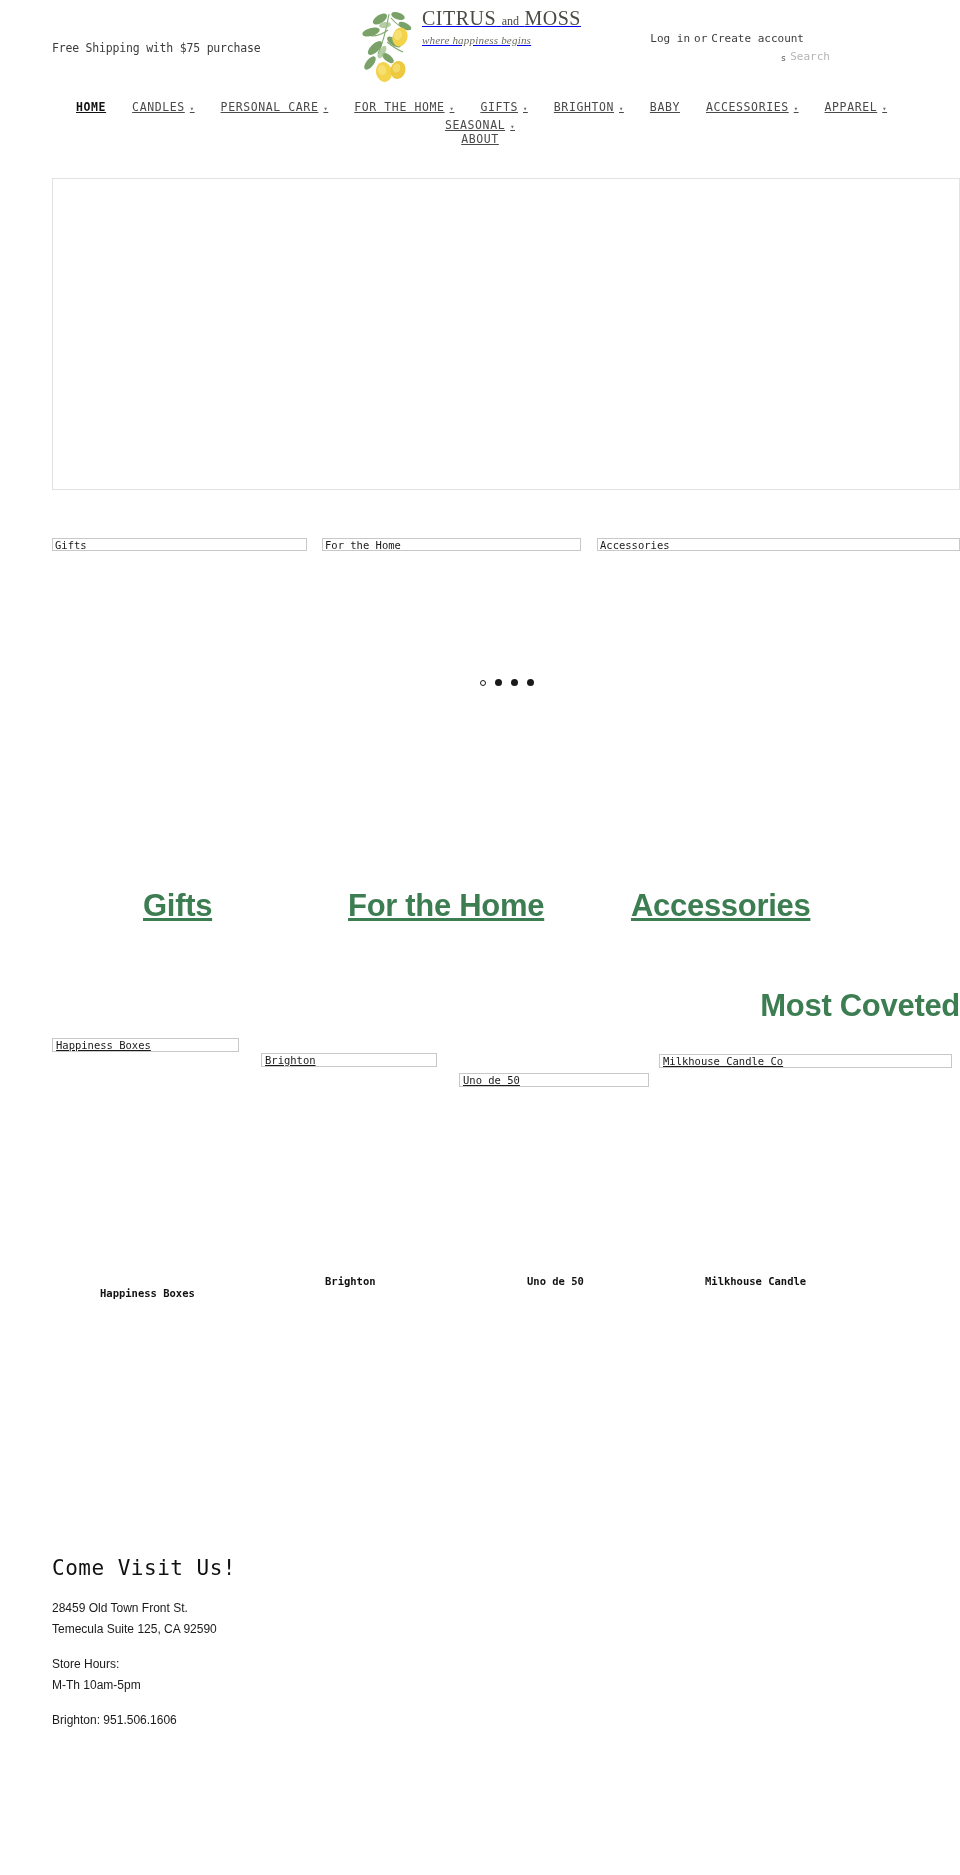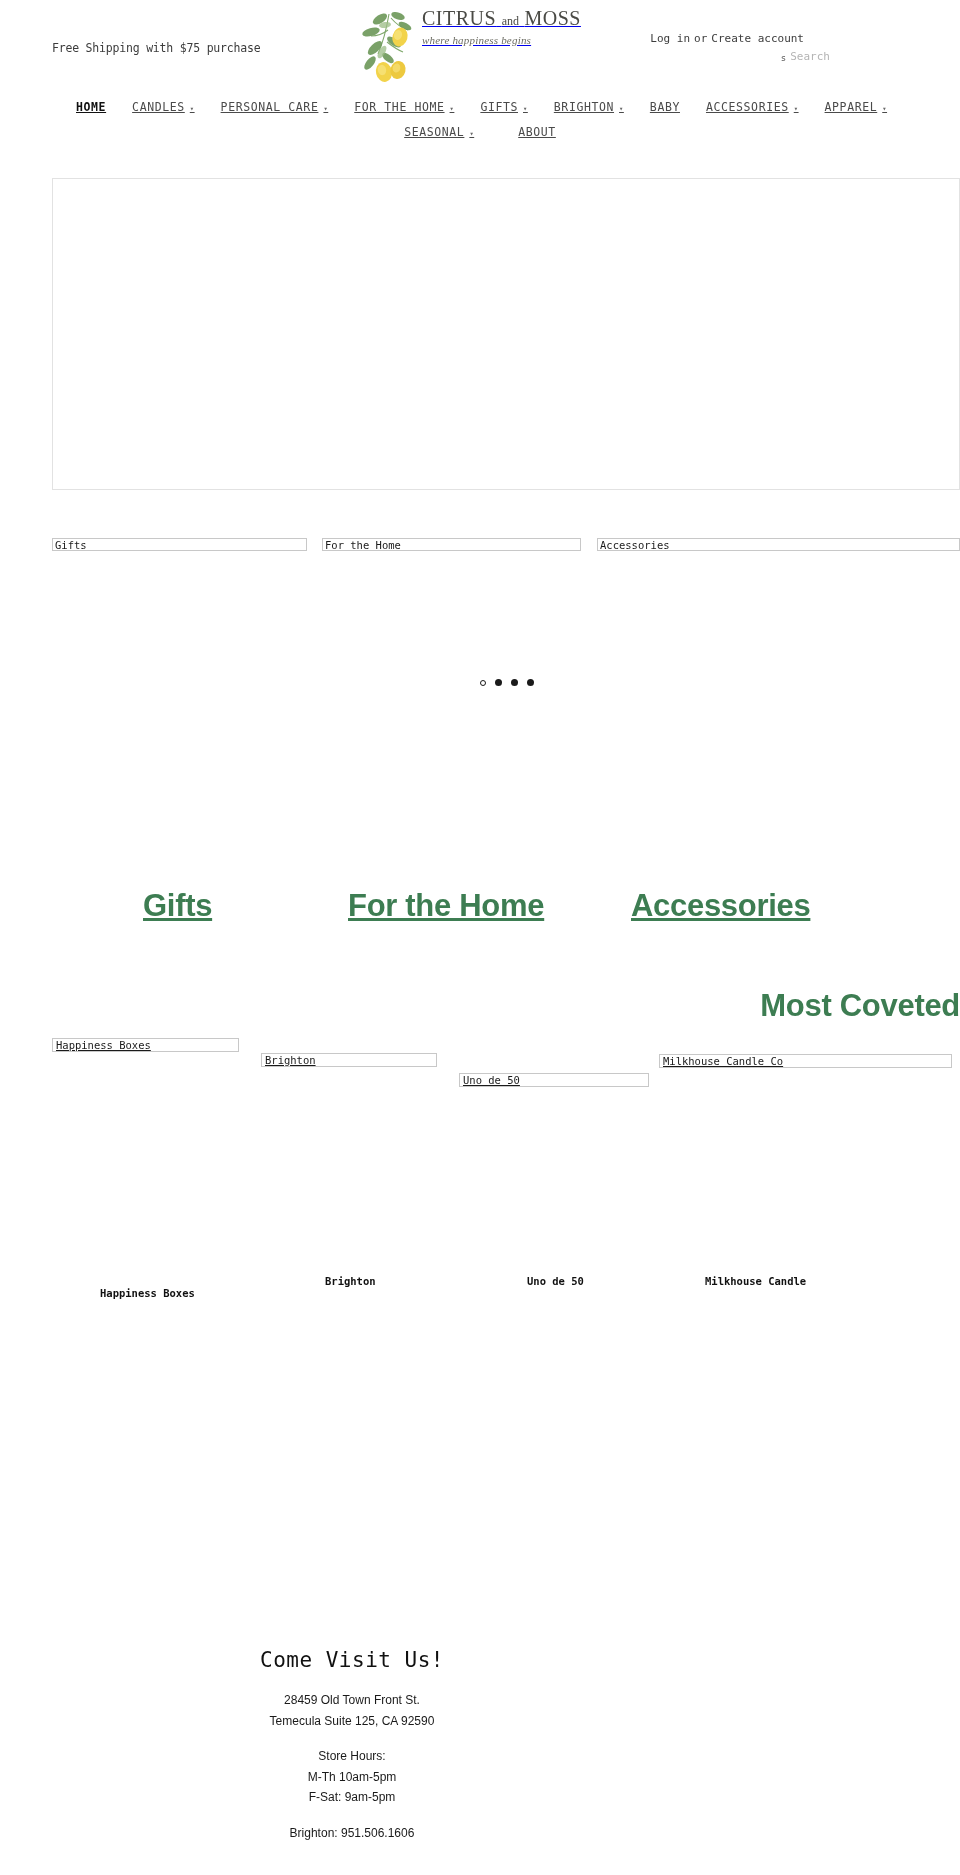--- a/index.html
+++ b/index.html
@@ -55,21 +55,21 @@
   .search-ph { font-size: 11px; color: #b4b4b4; }
 
   
   .nav {
     position: absolute; left: 0; top: 94px; width: 960px;
   }
   .nav-row {
     display: flex; justify-content: flex-start; align-items: center;
     padding-left: 76px; height: 26px;
   }
-  .nav-row.second { justify-content: center; padding-left: 0; height: 24px; }
+  .nav-row.second { justify-content: center; padding-left: 0; height: 24px; flex-direction: column; }
   .nav-item {
     font-size: 11.5px; color: #4a4a4a; letter-spacing: 0.6px;
     margin-right: 26px; white-space: nowrap; display: inline-flex; align-items: center;
     font-family: "DejaVu Sans Mono", monospace;
   }
   .nav-row.second .nav-item { margin: 0 22px; }
   .nav-item.active { color: #111; font-weight: bold; }
   .caret { font-size: 7px; margin-left: 5px; color: #6a6a6a; position: relative; top: 2px; }
 
   
@@ -122,21 +122,21 @@
     font-family: "DejaVu Sans Mono", monospace;
   }
   .prod-label {
     position: absolute;
     font-size: 10.5px; color: #111; font-weight: bold;
     white-space: nowrap;
     font-family: "DejaVu Sans Mono", monospace;
   }
 
   
-  .footer { position: absolute; left: 52px; top: 1648px; width: 600px; text-align: center; }
+  .footer { position: absolute; left: 52px; top: 1556px; width: 600px; }
   .footer h2 {
     margin: 0 0 18px 0; font-size: 21px; color: #111; font-weight: normal;
     letter-spacing: 0.5px;
     font-family: "DejaVu Sans Mono", monospace;
   }
   .footer p {
     margin: 0; font-size: 12px; color: #1a1a1a; line-height: 20.5px;
     font-family: Liberation Sans, sans-serif;
   }
   .footer .gap { height: 15px; }
@@ -275,18 +275,17 @@
       <a class="prod-label" href="#" style="left: 705px; top: 1275px; color: rgb(17, 17, 17); text-decoration: none;">Milkhouse Candle</a>
     </div>
 
   <div class="footer">
     <h2>Come Visit Us!</h2>
     <p>28459 Old Town Front St.</p>
     <p>Temecula Suite 125, CA 92590</p>
     <div class="gap"></div>
     <p>Store Hours:</p>
     <p>M-Th 10am-5pm</p>
-    <p>F-Sat: 9am-5pm</p>
     <div class="gap"></div>
     <p>Brighton: 951.506.1606</p>
   </div>
 
 </div>
 
 </body></html>

